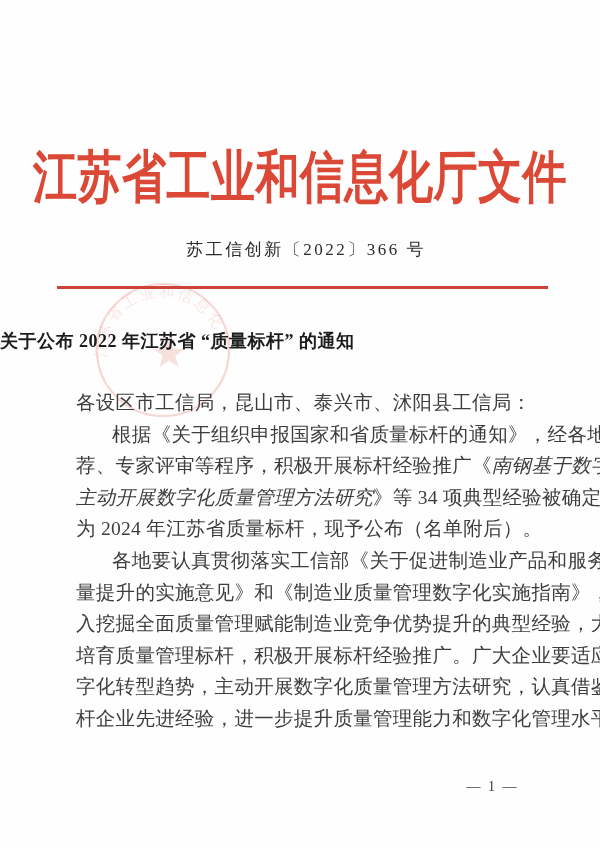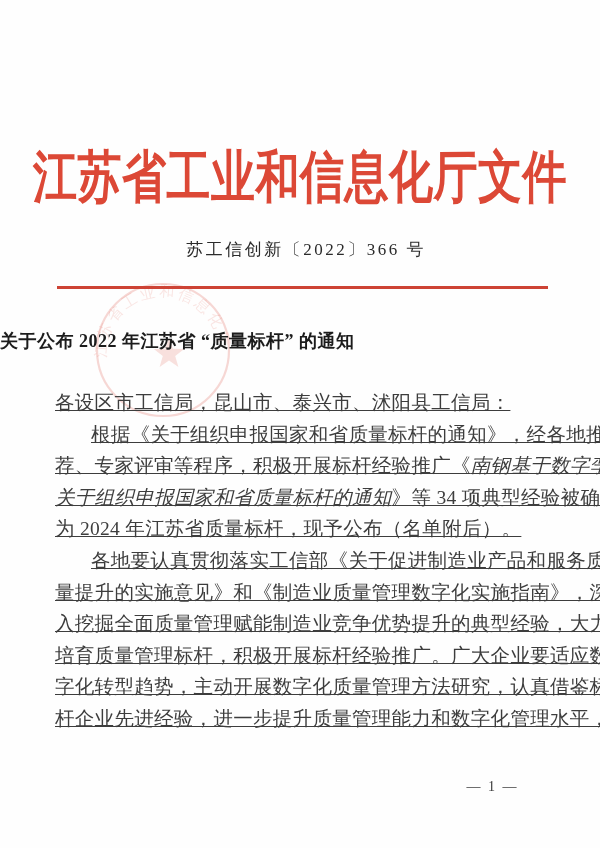--- a/index.html
+++ b/index.html
@@ -65,24 +65,23 @@
     text-align: left;
     font-size: 18px;
     line-height: 34px;
     font-weight: bold;
     letter-spacing: 0.5px;
     white-space: nowrap;
   }
   .doc-body {
     position: absolute;
     top: 387px;
-    left: 55px;
+    left: 76px;
     width: 462px;
     font-size: 19.5px;
-    text-decoration: underline;
   }
   .doc-body .line {
     height: 31.6px;
     line-height: 31.6px;
     letter-spacing: 0.3px;
     white-space: nowrap;
   }
   .doc-body .line.indent {
     text-indent: 36px;
   }
@@ -122,21 +121,21 @@
   <div class="doc-number">苏工信创新〔2022〕366 号</div>
 
   <div class="divider" style="background: rgb(205, 67, 53);"></div>
 
   <h1 class="notice-title" style="color: rgb(28, 28, 28);">关于公布 2022 年江苏省 “质量标杆” 的通知</h1>
 
   <div class="doc-body" style="color: rgb(61, 61, 61);">
       <div class="line"><span>各设区市工信局，昆山市、泰兴市、沭阳县工信局：</span></div>
       <div class="line indent"><span>根据《关于组织申报国家和省质量标杆的通知》，经各地推</span></div>
       <div class="line"><span>荐、专家评审等程序，积极开展标杆经验推广《</span><span class="kai">南钢基于数字孪</span></div>
-      <div class="line"><span class="kai">关于组织申报国家和省质量标杆的通知</span><span>》等 34 项典型经验被确定</span></div>
+      <div class="line"><span class="kai">主动开展数字化质量管理方法研究</span><span>》等 34 项典型经验被确定</span></div>
       <div class="line"><span>为 2024 年江苏省质量标杆，现予公布（名单附后）。</span></div>
       <div class="line indent"><span>各地要认真贯彻落实工信部《关于促进制造业产品和服务质</span></div>
       <div class="line"><span>量提升的实施意见》和《制造业质量管理数字化实施指南》，深</span></div>
       <div class="line"><span>入挖掘全面质量管理赋能制造业竞争优势提升的典型经验，大力</span></div>
       <div class="line"><span>培育质量管理标杆，积极开展标杆经验推广。广大企业要适应数</span></div>
       <div class="line"><span>字化转型趋势，主动开展数字化质量管理方法研究，认真借鉴标</span></div>
       <div class="line"><span>杆企业先进经验，进一步提升质量管理能力和数字化管理水平，</span></div>
     </div>
 
   <div class="page-number">— 1 —</div>

